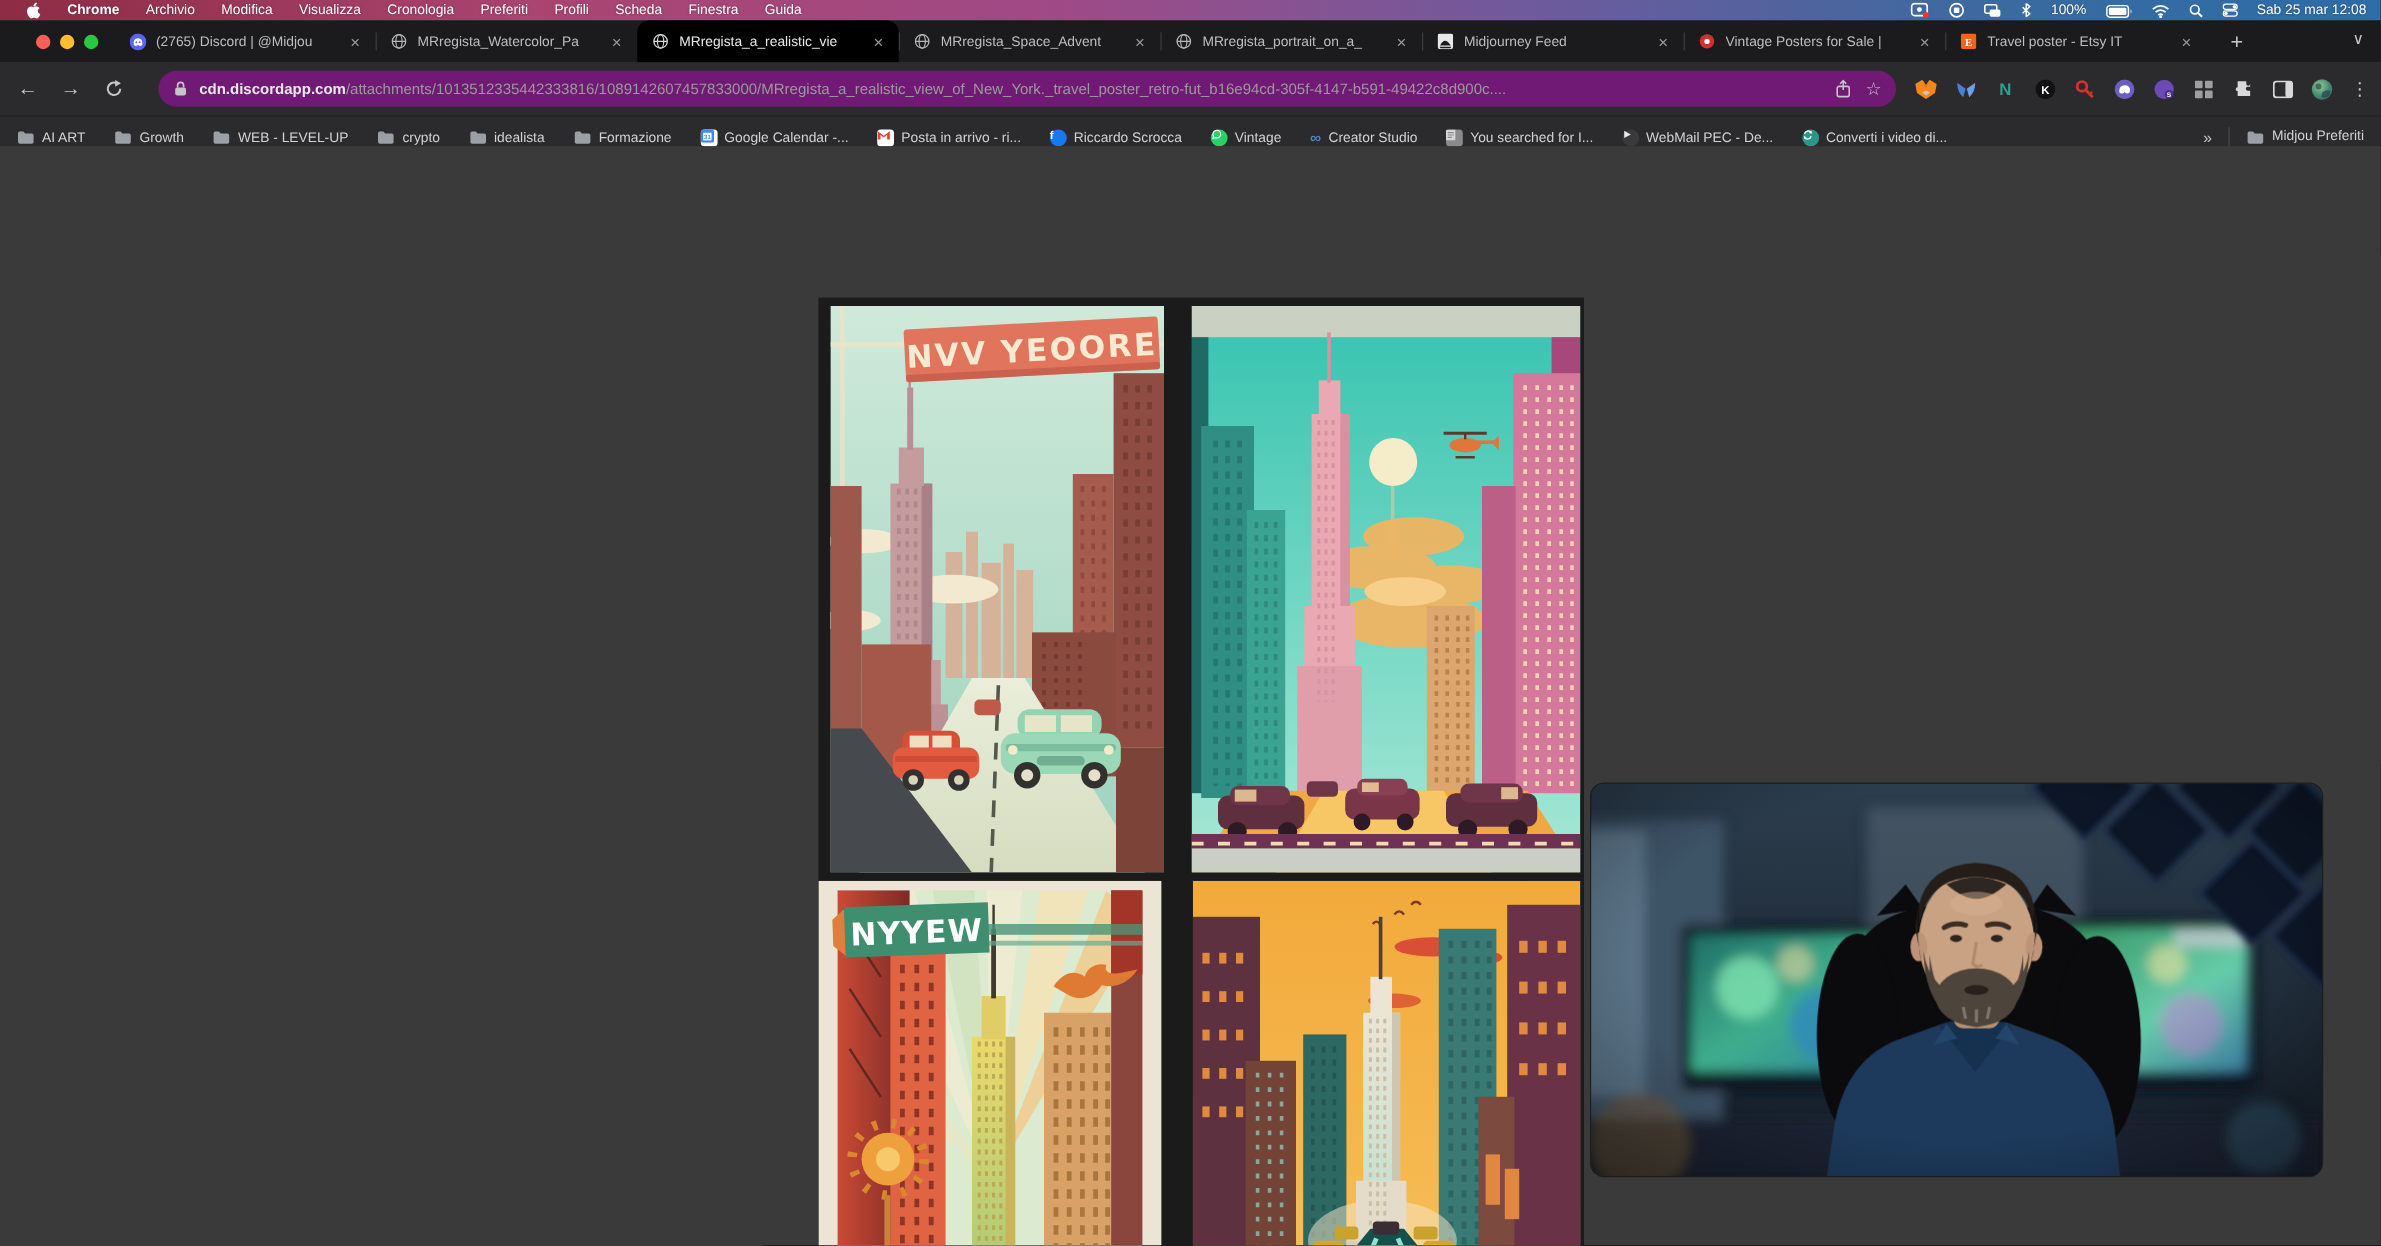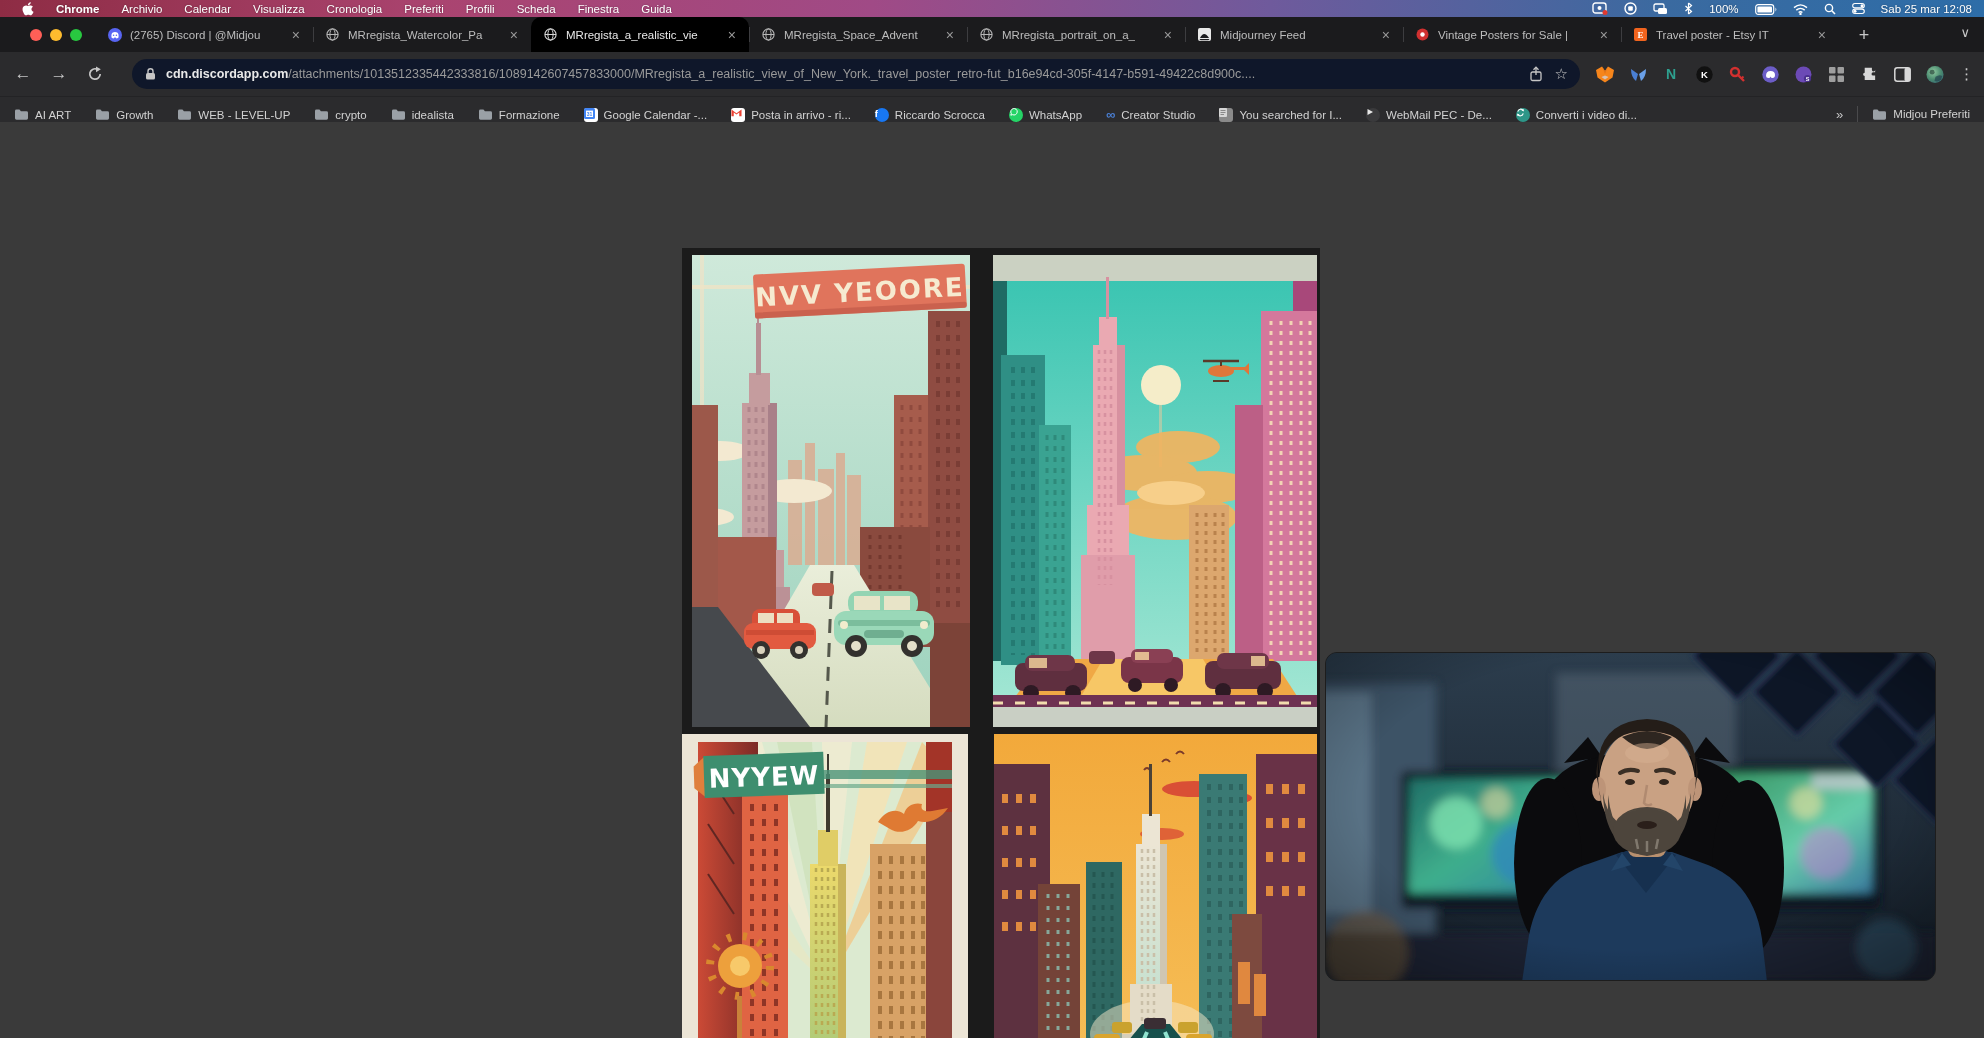--- a/index.html
+++ b/index.html
@@ -34,21 +34,21 @@
   .fav svg{display:block;}
   .newtab{position:absolute;left:1852px;top:6px;width:24px;height:24px;color:#c8c8c8;
           font-size:18px;display:flex;align-items:center;justify-content:center;border-radius:50%;}
   .tab-chevron{position:absolute;right:14px;top:8px;color:#c8c8c8;font-size:13px;}
 
   
   .toolbar{position:absolute;top:52px;left:0;width:100%;height:44px;background:#2b2b2d;
            display:flex;align-items:center;}
   .nav-btn{width:26px;text-align:center;font-size:17px;color:#c6c6c6;margin-left:10px;}
   .urlbar{position:absolute;left:132px;top:7px;width:1448px;height:30px;border-radius:15px;
-          background:#0f172a;display:flex;align-items:center;padding:0 12px;gap:9px;}
+          background:#701a75;display:flex;align-items:center;padding:0 12px;gap:9px;}
   .url-text{flex:1;overflow:hidden;white-space:nowrap;font-size:12.5px;color:#9a9a9a;}
   .url-text b{color:#e9e9e9;font-weight:bold;}
   .url-actions{display:flex;align-items:center;gap:12px;color:#c6c6c6;}
   .ext-row{position:absolute;right:10px;top:0;height:44px;display:flex;align-items:center;gap:15px;}
   .ext{width:18px;height:18px;display:flex;align-items:center;justify-content:center;
        font-size:12px;font-weight:bold;}
   .dots{color:#c8c8c8;font-size:15px;}
 
   
   .bookmarks{position:absolute;top:96px;left:0;width:100%;height:26px;background:#2b2b2d;
@@ -78,21 +78,21 @@
 
   <div class="menubar">
     <div class="mb-left">
       <span class="mb-ic">
         <svg width="12" height="14" viewBox="0 0 14 16">
             <path fill="#fff" d="M9.3 2.6c.6-.7 1-1.7.9-2.6-.9 0-1.9.6-2.5 1.3-.5.6-1 1.6-.9 2.5 1 .1 1.9-.5 2.5-1.2zM11 8.3c0-1.9 1.6-2.8 1.7-2.9-.9-1.3-2.3-1.5-2.8-1.5-1.2-.1-2.3.7-2.9.7-.6 0-1.5-.7-2.5-.7C3.2 4 2 4.7 1.3 5.8-.1 8.1.9 11.5 2.3 13.4c.7 1 1.5 2 2.5 2 1 0 1.4-.6 2.6-.6 1.2 0 1.6.6 2.6.6 1.1 0 1.8-1 2.4-1.9.8-1.1 1.1-2.2 1.1-2.2s-2.4-.9-2.5-3z"></path>
           </svg>
       </span>
       <span class="mb-app">Chrome</span>
       <span>Archivio</span>
-      <span>Calendar</span>
+      <span>Modifica</span>
       <span>Visualizza</span>
       <span>Cronologia</span>
       <span>Preferiti</span>
       <span>Profili</span>
       <span>Scheda</span>
       <span>Finestra</span>
       <span>Guida</span>
     </div>
     <div class="mb-right">
       <span class="mb-ic">
@@ -417,21 +417,21 @@
       <span class="bm">
           <span class="bfav" style="background:#1877f2;border-radius:50%">f</span>
           <span>Riccardo Scrocca</span>
         </span>
       <span class="bm">
           <span class="bfav" style="background:#25d366;border-radius:50%">
             <svg width="9" height="9" viewBox="0 0 10 10">
               <path d="M2 8 L2.6 6.2 A3.6 3.6 0 1 1 4 7.4z" fill="none" stroke="#fff" stroke-width="1.1"></path>
             </svg>
           </span>
-          <span>WhatsApp</span>
+          <span>Vintage</span>
         </span>
       <span class="bm">
           <span style="color:#4a7fd4;font-weight:bold;font-size:13px">∞</span>
           <span>Creator Studio</span>
         </span>
       <span class="bm">
           <span class="bfav" style="background:#8a8a8a">
             <svg width="8" height="9" viewBox="0 0 8 9">
               <rect width="8" height="9" rx="1" fill="#d6d6d6"></rect>
               <line x1="1.5" y1="2.5" x2="6.5" y2="2.5" stroke="#8a8a8a"></line>

